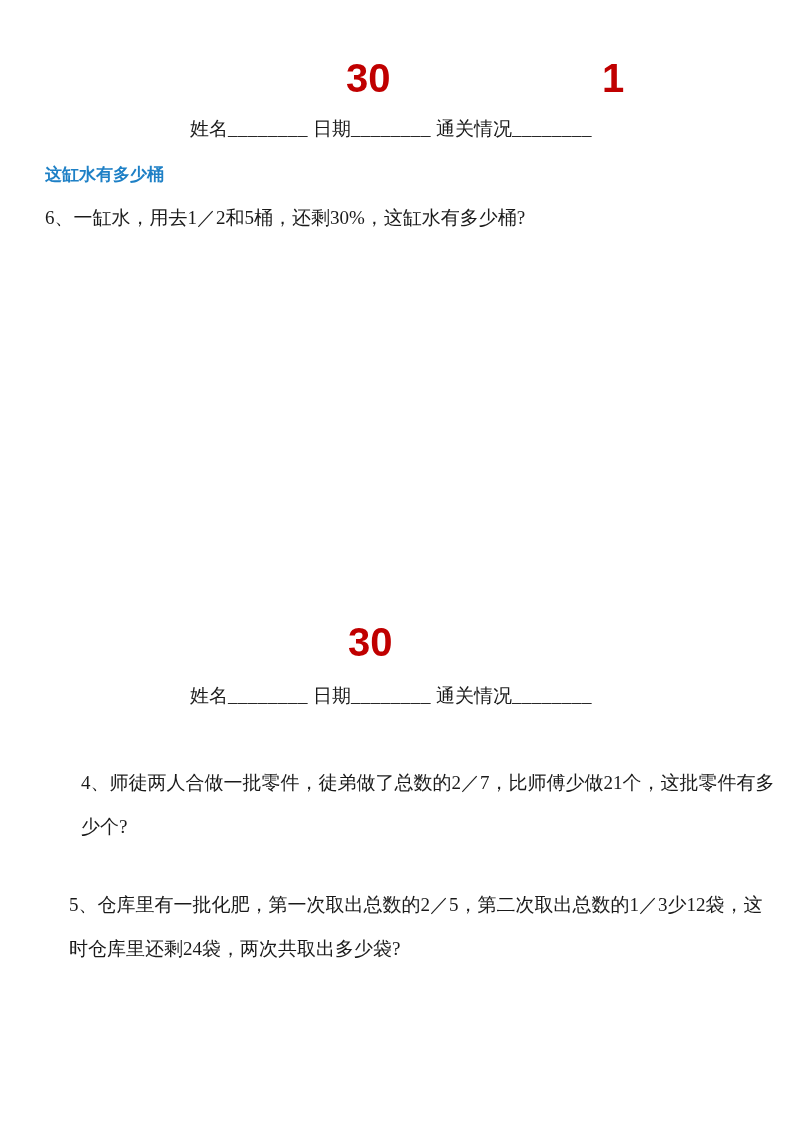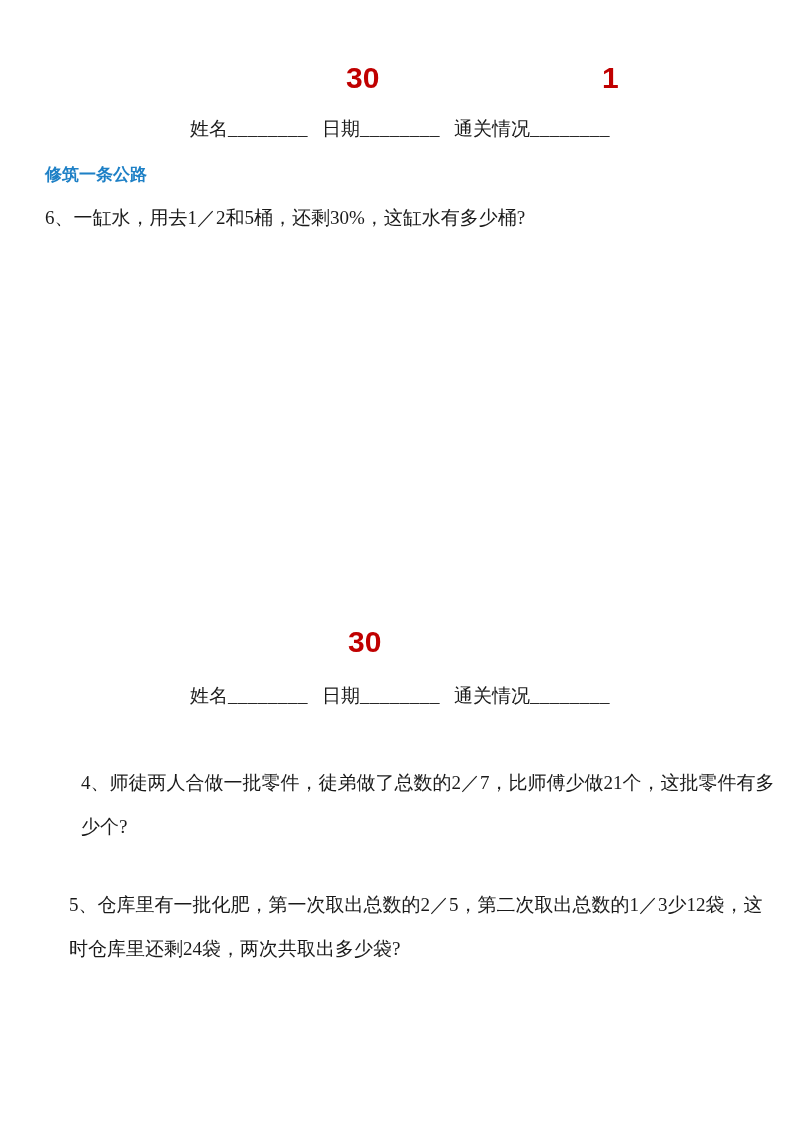--- a/index.html
+++ b/index.html
@@ -11,32 +11,32 @@
     margin: 0 auto;
     background: #ffffff;
     font-family: "Liberation Serif", "DejaVu Serif", serif;
     color: #1a1a1a;
     overflow: hidden;
   }
   .score {
     position: absolute;
     font-family: "Liberation Sans", "DejaVu Sans", sans-serif;
     font-weight: bold;
-    font-size: 30px;
+    font-size: 40px;
     line-height: 36px;
     color: var(--score-red, #c00000);
   }
   .score-first  { left: 346px; top: 60px; }
   .score-second { left: 348px; top: 624px; }
   .page-number  { left: 602px; top: 60px; }
   .header-line {
     position: absolute;
     left: 190px;
     display: flex;
-    gap: 14px;
+    gap: 5px;
     font-size: 19px;
     line-height: 24px;
     white-space: nowrap;
     color: #1a1a1a;
   }
   .header-line-1 { top: 117px; }
   .header-line-2 { top: 684px; }
   .header-field { display: inline-flex; }
   .blank { letter-spacing: 0.5px; }
   .section-title {
@@ -79,21 +79,21 @@
     <span class="header-field">
       <span>日期</span>
         <span class="blank">________</span>
     </span>
     <span class="header-field">
       <span>通关情况</span>
         <span class="blank">________</span>
     </span>
   </div>
 
-  <div class="section-title">修筑一条公路</div>
+  <div class="section-title">这缸水有多少桶</div>
 
   <p class="question q1">6、一缸水，用去1／2和5桶，还剩30%，这缸水有多少桶?</p>
 
   <span class="score score-second">30</span>
 
   <div class="header-line header-line-2">
     <span class="header-field">
       <span>姓名</span>
         <span class="blank">________</span>
     </span>

